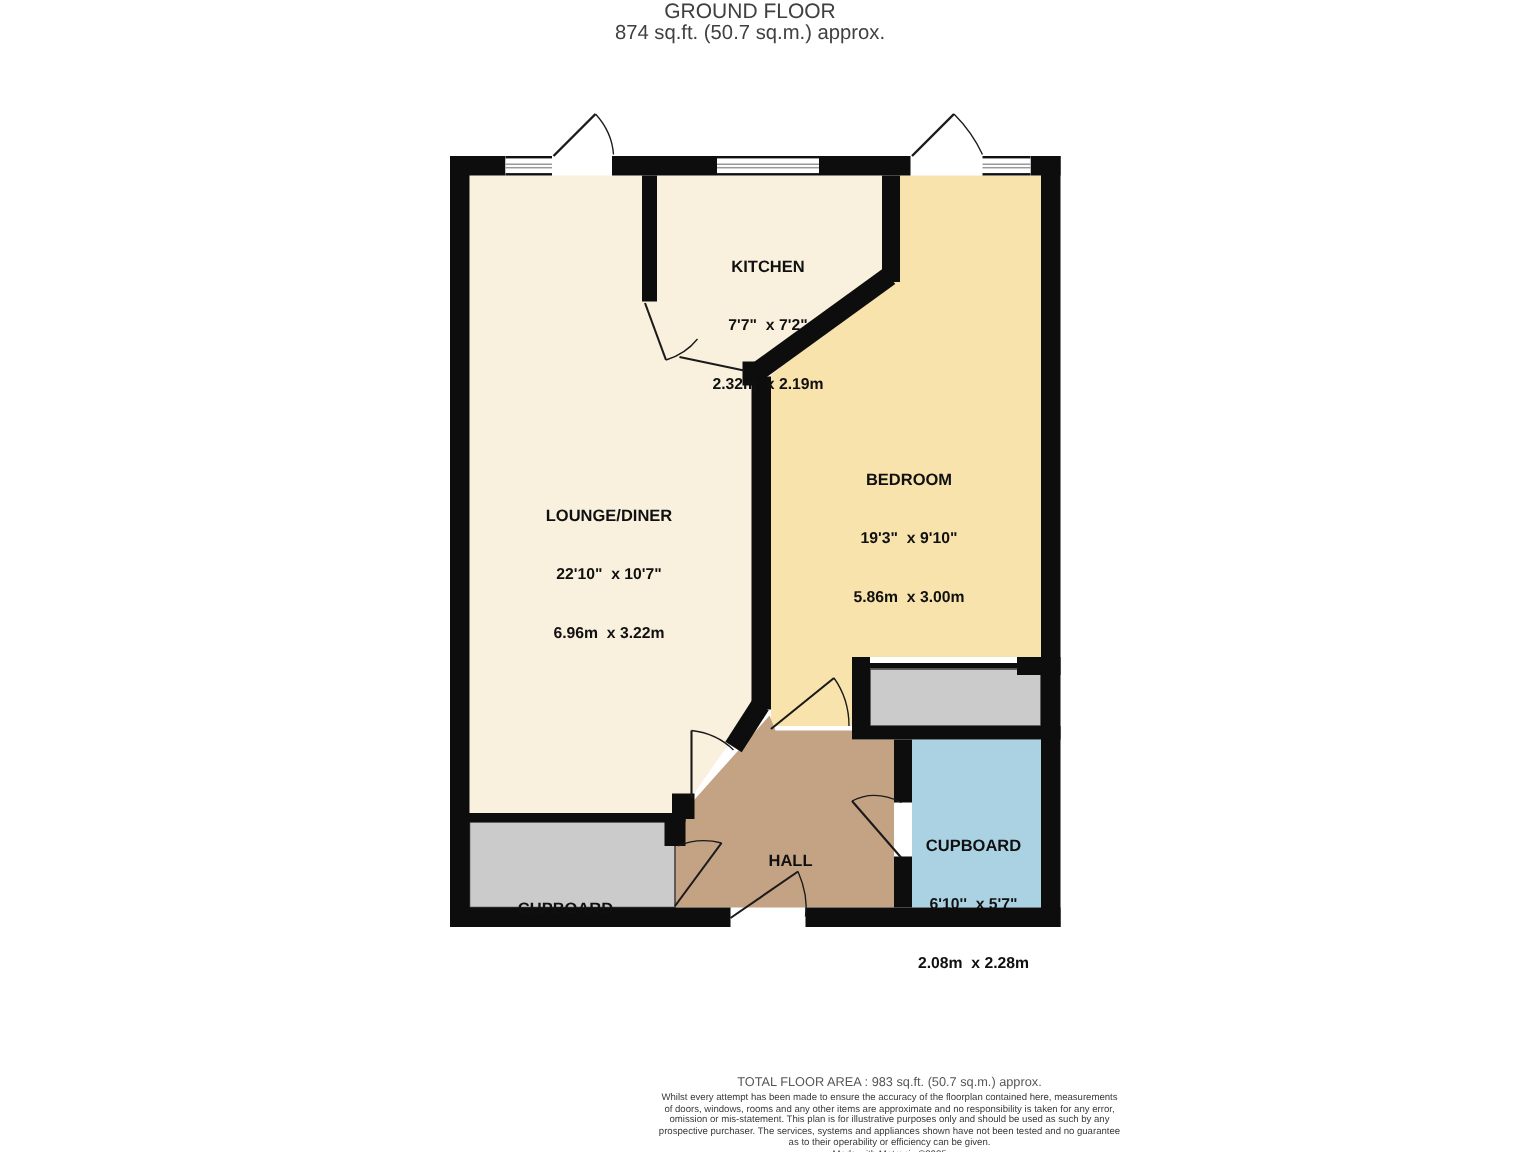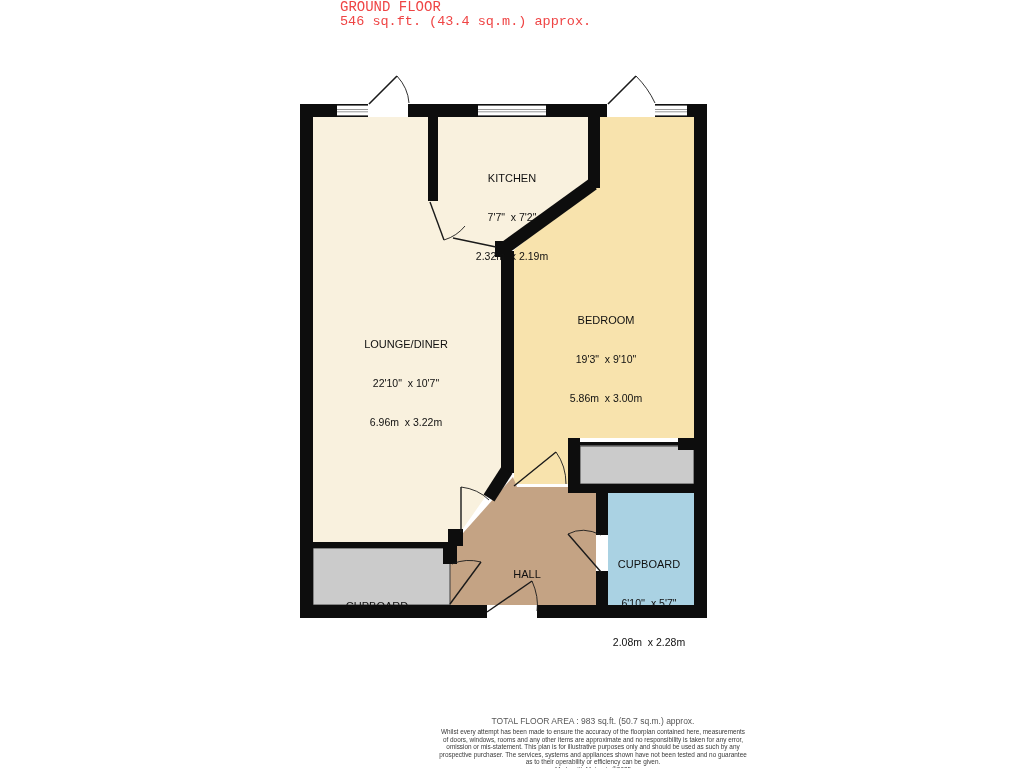--- a/index.html
+++ b/index.html
@@ -1,39 +1,39 @@
 <!DOCTYPE html>
 <html><head>
 <meta charset="utf-8">
 <style>
   html,body{margin:0;padding:0;background:#ffffff;}
   .stage{position:relative;width:1024px;height:768px;background:#fff;overflow:hidden;
          font-family:"Liberation Sans",sans-serif;}
-  .plan-title{position:absolute;left:340px;top:0;width:320px;
-              color:#ef4444;font-family:Liberation Mono, monospace;}
+  .plan-title{position:absolute;left:340px;top:0;width:320px;text-align:center;
+              color:#404040;}
   .plan-title .t1{font-size:14px;line-height:15px;}
   .plan-title .t2{font-size:13.5px;line-height:14px;}
   svg{position:absolute;left:0;top:0;}
   .room-label{position:absolute;transform:translateX(-50%);text-align:center;
-              font-weight:normal;color:#101010;font-size:11px;line-height:13px;
+              font-weight:bold;color:#101010;font-size:11px;line-height:13px;
               white-space:pre-wrap;}
   .room-label .dims{font-size:10.5px;}
   .footer{position:absolute;left:413px;top:716px;width:360px;text-align:center;color:#4a4a4a;}
   .footer .total{font-size:8.5px;line-height:10px;color:#565656;margin-bottom:2px;}
   .footer .disc{font-size:6.4px;line-height:7.6px;color:#3a3a3a;}
   .footer .credit{font-size:6.4px;line-height:7.6px;color:#3a3a3a;}
 </style>
 </head>
 <body>
 
 <div class="stage">
 
   <div class="plan-title">
     <div class="t1">GROUND FLOOR</div>
-    <div class="t2">546 sq.ft. (43.4 sq.m.) approx.</div>
+    <div class="t2">874 sq.ft. (50.7 sq.m.) approx.</div>
   </div>
 
   <svg width="1024" height="768" viewBox="0 0 1024 768">
 
     <path fill="#f9f1de" d="M313,117 L588,117 L588,186 L502,248 L502,473 L455,540 L455,542 L313,542 Z"></path>
     <path fill="#f8e3ad" d="M600,117 L694,117 L694,438 L580,438 L580,484 L514,484 L514,250 L592,186 Z"></path>
     <path fill="#c4a384" d="M455,542 L513,477 L517,487 L568,487 L568,493 L596,493 L596,605 L450,605 L450,560 Z"></path>
     <rect fill="#aad2e3" x="608" y="493" width="86" height="112"></rect>
     <rect fill="#cbcbcb" stroke="#3c3c3c" stroke-width="1" x="580" y="446" width="114" height="38"></rect>
     <rect fill="#cbcbcb" stroke="#3c3c3c" stroke-width="1" x="313" y="548" width="137" height="57"></rect>

